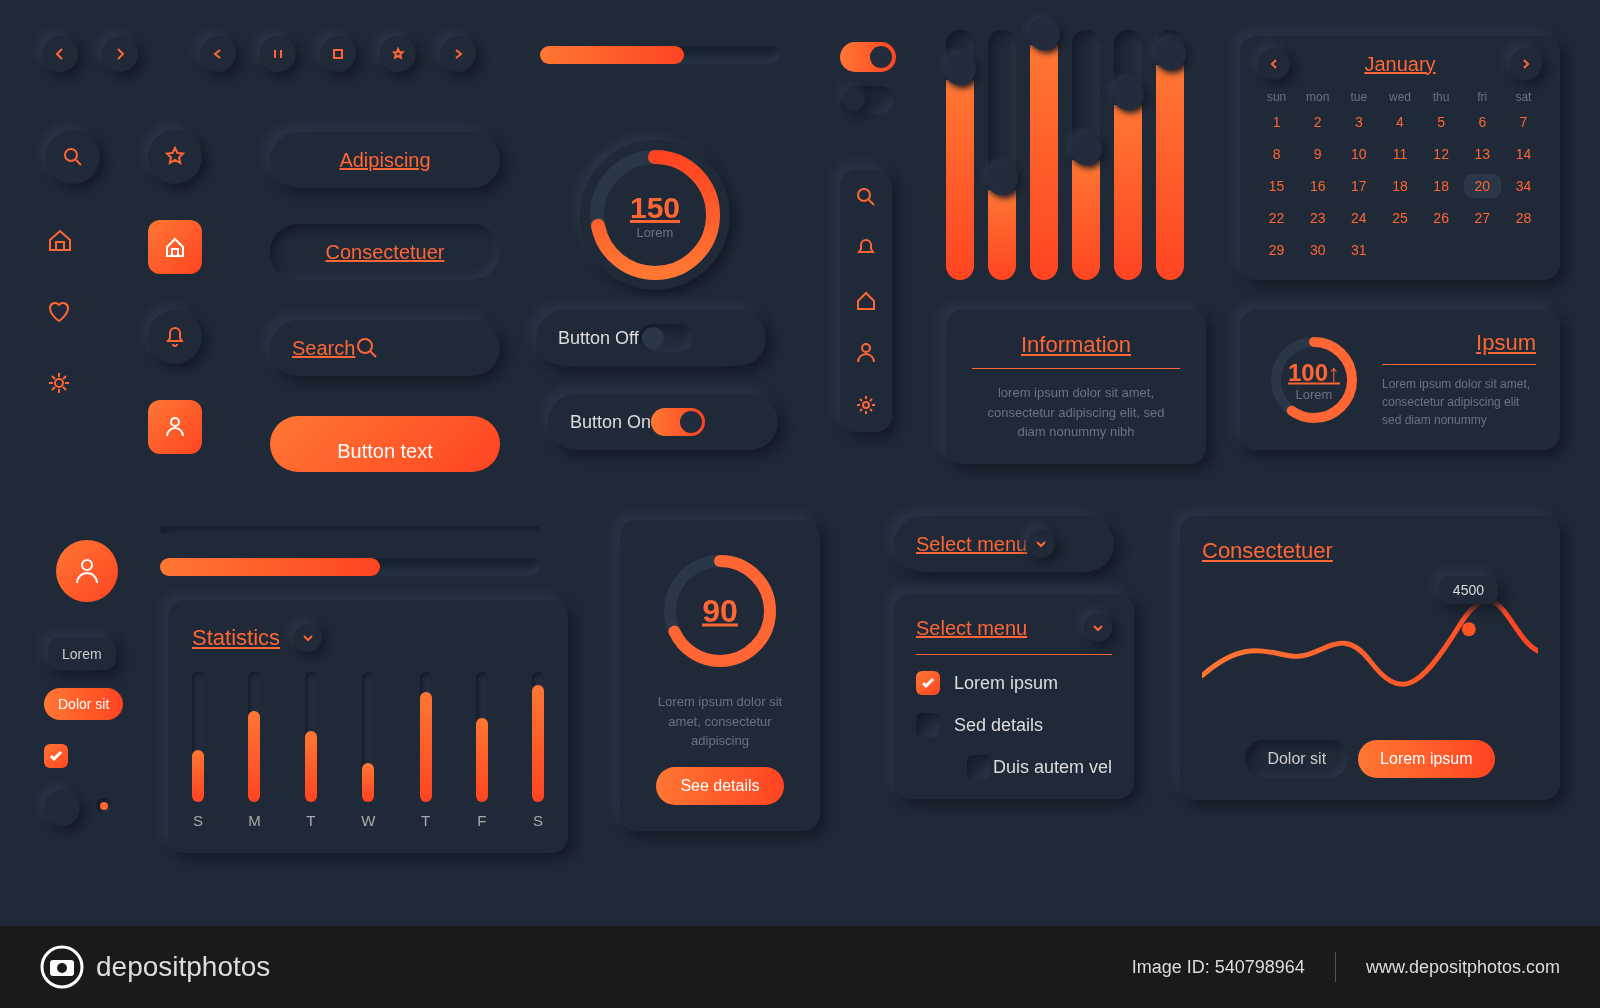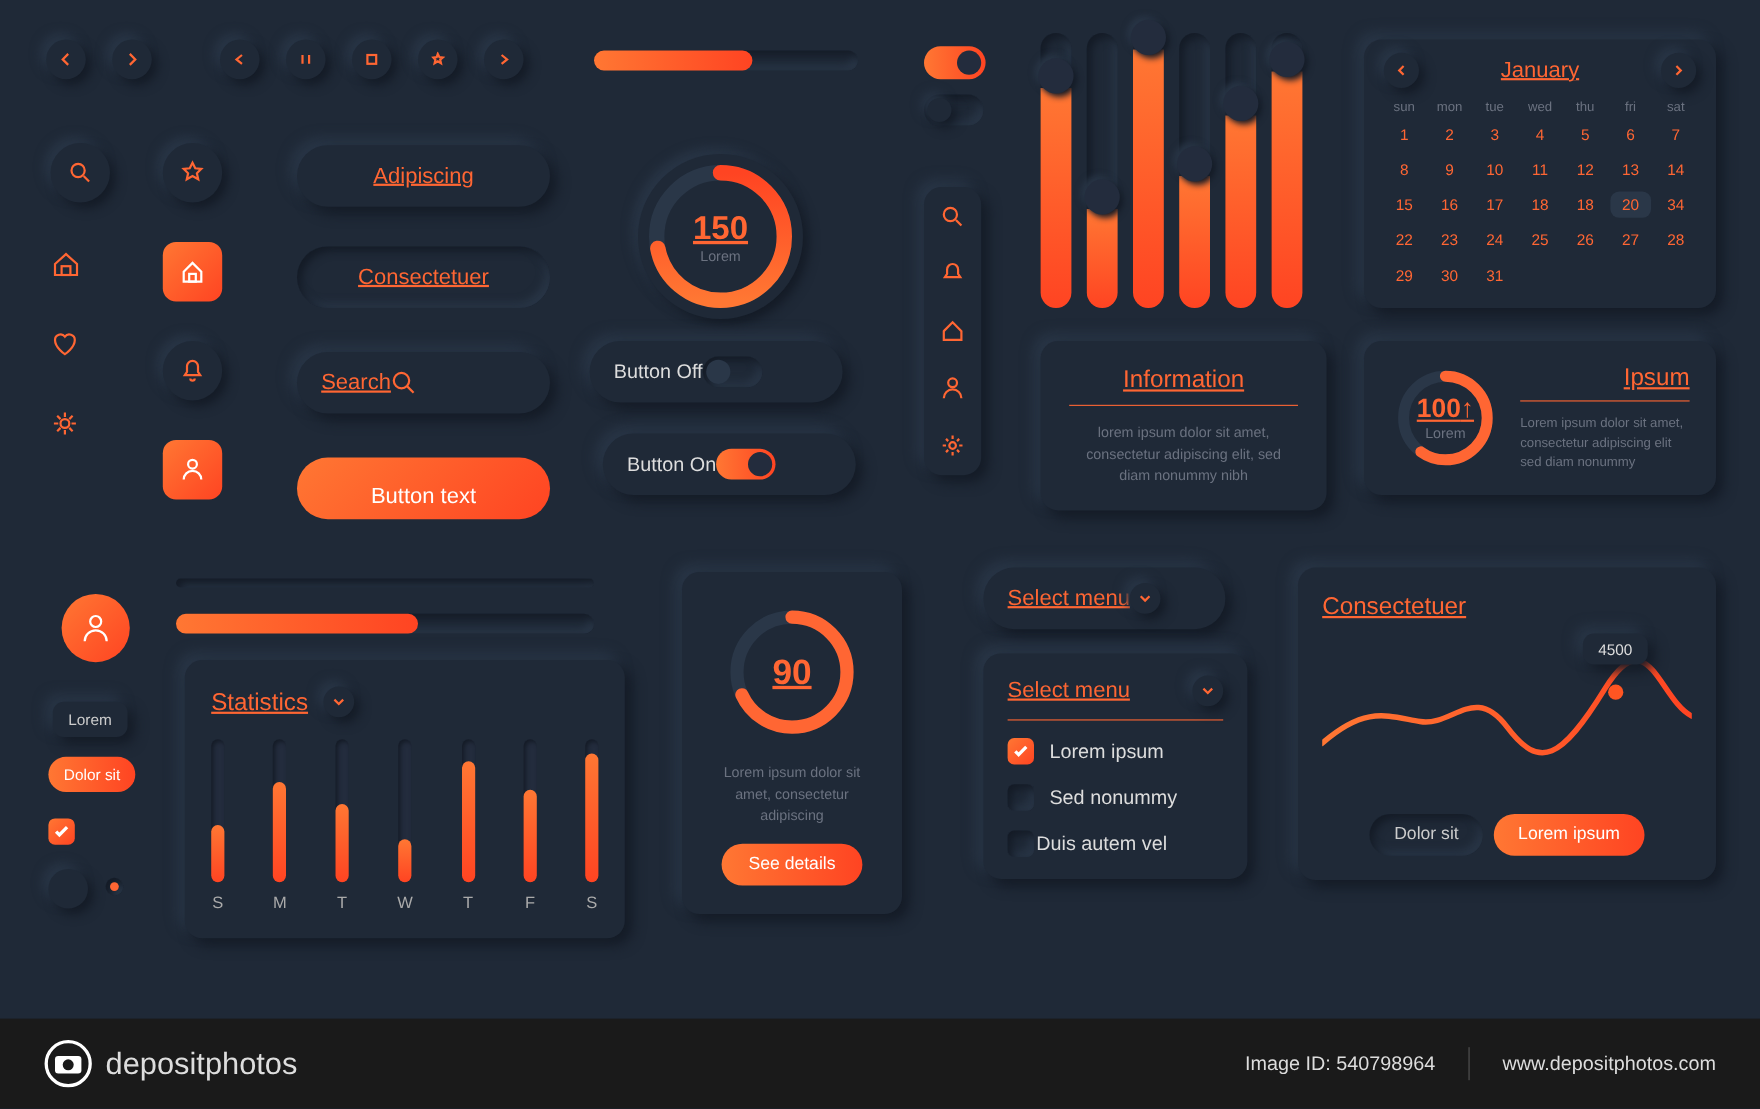--- a/index.html
+++ b/index.html
@@ -479,23 +479,23 @@
       <div style="display: flex; align-items: center; gap: 14px;">
         <div class="checkbox grad-btn">
           <svg width="14" height="14" style="stroke:#fff;fill:none;stroke-width:3;">
             <path d="M2 7l3 3 7-7"></path>
           </svg>
         </div>
         <span style="color: rgb(221, 221, 221); font-size: 18px;">Lorem ipsum</span>
       </div>
       <div style="display: flex; align-items: center; gap: 14px;">
         <div class="checkbox neu-in"></div>
-        <span style="color: rgb(221, 221, 221); font-size: 18px;">Sed nonummy</span>
-      </div>
-      <div style="display: flex; align-items: center; gap: 2px;">
+        <span style="color: rgb(221, 221, 221); font-size: 18px;">Sed details</span>
+      </div>
+      <div style="display: flex; align-items: center; gap: 2px; justify-content: flex-end;">
         <div class="checkbox neu-in"></div>
         <span style="color: rgb(221, 221, 221); font-size: 18px;">Duis autem vel</span>
       </div>
     </div>
 </div>
 
 <div class="abs neu-out" style="top:516px;left:1180px;width:380px;padding:22px;">
   <div class="txt-accent" style="font-size:22px;margin-bottom:12px;">Consectetuer</div>
   <div style="position:relative;height:150px;">
     <div class="abs neu-out" style="top:0;right:40px;padding:6px 14px;border-radius:10px;color:#ddd;font-size:14px;">4500</div>

